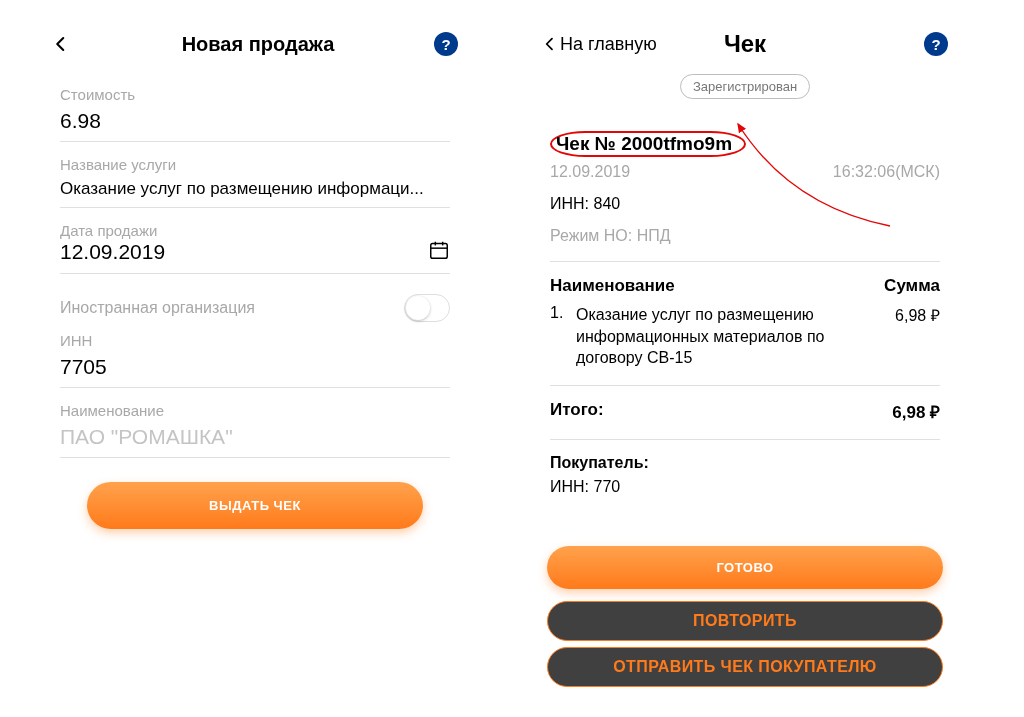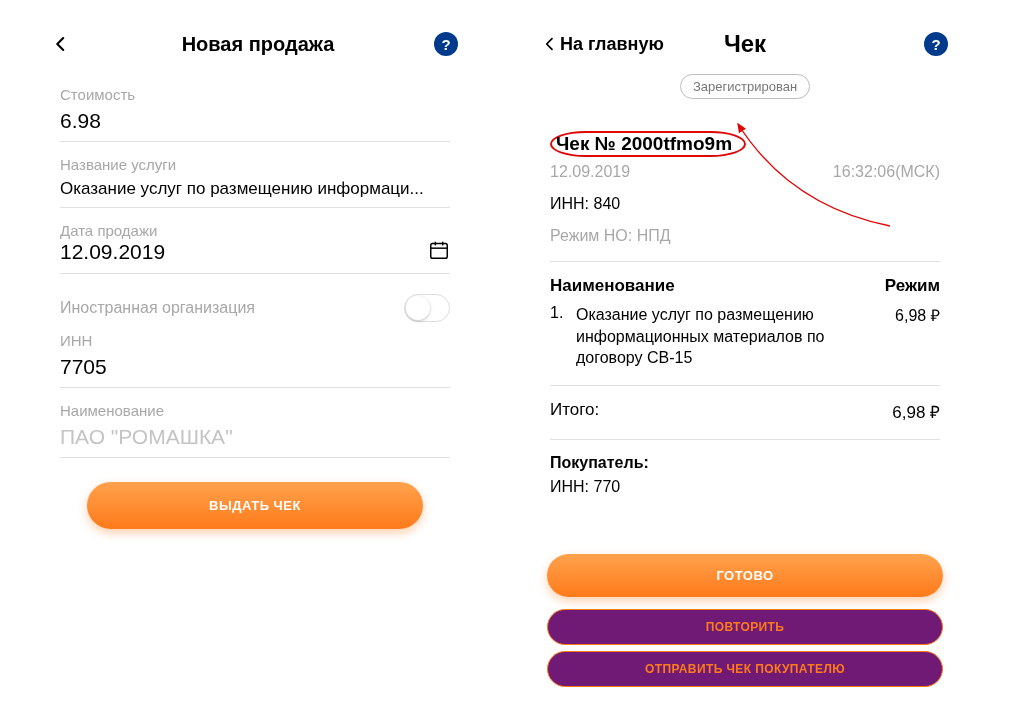--- a/index.html
+++ b/index.html
@@ -23,21 +23,21 @@
     display: flex;
     align-items: center;
     justify-content: space-between;
     padding: 8px 12px 8px 12px;
     height: 48px;
   }
   .back { width:30px; display:flex; align-items:center; }
   .title { font-size: 20px; font-weight: 700; color:#000; }
   .title-light { font-size: 24px; font-weight: 700; color:#000; }
   .back2-wrap { display:flex; align-items:center; color:#000; }
-  .back2-wrap span { font-size: 18px; margin-left:2px; font-weight:700; }
+  .back2-wrap span { font-size: 18px; margin-left:2px; font-weight:400; }
   .help {
     width: 24px; height:24px; border-radius:50%;
     background:#003a8c; color:#fff; display:flex;
     align-items:center; justify-content:center;
     font-size:15px; font-weight:700;
   }
   .content { flex:1; padding: 4px 20px 0 20px; display:flex; flex-direction:column; }
   .field-label { color:#a8a8a8; font-size:15px; margin-top:14px; }
   .field-value {
     font-size:21px; color:#000; font-weight:400; padding:6px 0 8px 0;
@@ -93,25 +93,25 @@
   .check-row-meta { display:flex; margin-top:6px; color:#a8a8a8; font-size:16px; }
   .check-row-meta .r { margin-left:auto; }
   .plain { color:#000; font-size:16px; margin-top:14px; }
   .plain.gray { color:#a8a8a8; }
   .divider { height:1px; background:#e0e0e0; margin-top:16px; }
   .tbl-head { display:flex; justify-content:space-between; font-weight:700; font-size:17px; margin-top:14px;}
   .item-row { display:flex; margin-top:8px; font-size:16px; }
   .item-row .idx { width:26px; }
   .item-row .name { flex:1; line-height:1.35; padding-right:8px;}
   .item-row .amt { white-space:nowrap; }
-  .total-row { display:flex; justify-content:space-between; font-weight:400; font-size:17px; margin-top:14px;}
+  .total-row { display:flex; justify-content:space-between; font-weight:700; font-size:17px; margin-top:14px;}
   .outline-btn {
-    border:1.5px solid #ff7a1a; color:#ff7a1a; background:#701a75;
+    border:1.5px solid #ff7a1a; color:#ff7a1a; background:#404040;
     text-align:center; padding:10px 0; border-radius:24px;
-    font-size:12px; font-weight:700; letter-spacing:.4px;
+    font-size:16px; font-weight:700; letter-spacing:.4px;
     text-transform:uppercase; margin:6px auto 0 auto; width:94%;
   }
   .btn-stack { padding: 8px 4px 10px 4px; display:flex; flex-direction:column; }
   .btn-stack .primary-btn { margin:0 auto 6px auto; width:94%; padding:14px 0;}
   svg.arrow-red { position:absolute; pointer-events:none; }
 </style>
 </head>
 <body>
 
 <div class="phone">
@@ -185,21 +185,21 @@
       <span class="r">16:32:06(МСК)</span>
     </div>
 
     <div class="plain">ИНН: 840</div>
     <div class="plain gray">Режим НО: НПД</div>
 
     <div class="divider"></div>
 
     <div class="tbl-head">
       <span>Наименование</span>
-      <span>Режим</span>
+      <span>Сумма</span>
     </div>
 
     <div class="item-row">
       <span class="idx">1.</span>
       <span class="name">Оказание услуг по размещению информационных материалов по договору СВ-15</span>
       <span class="amt">6,98 ₽</span>
     </div>
 
     <div class="divider"></div>
 

